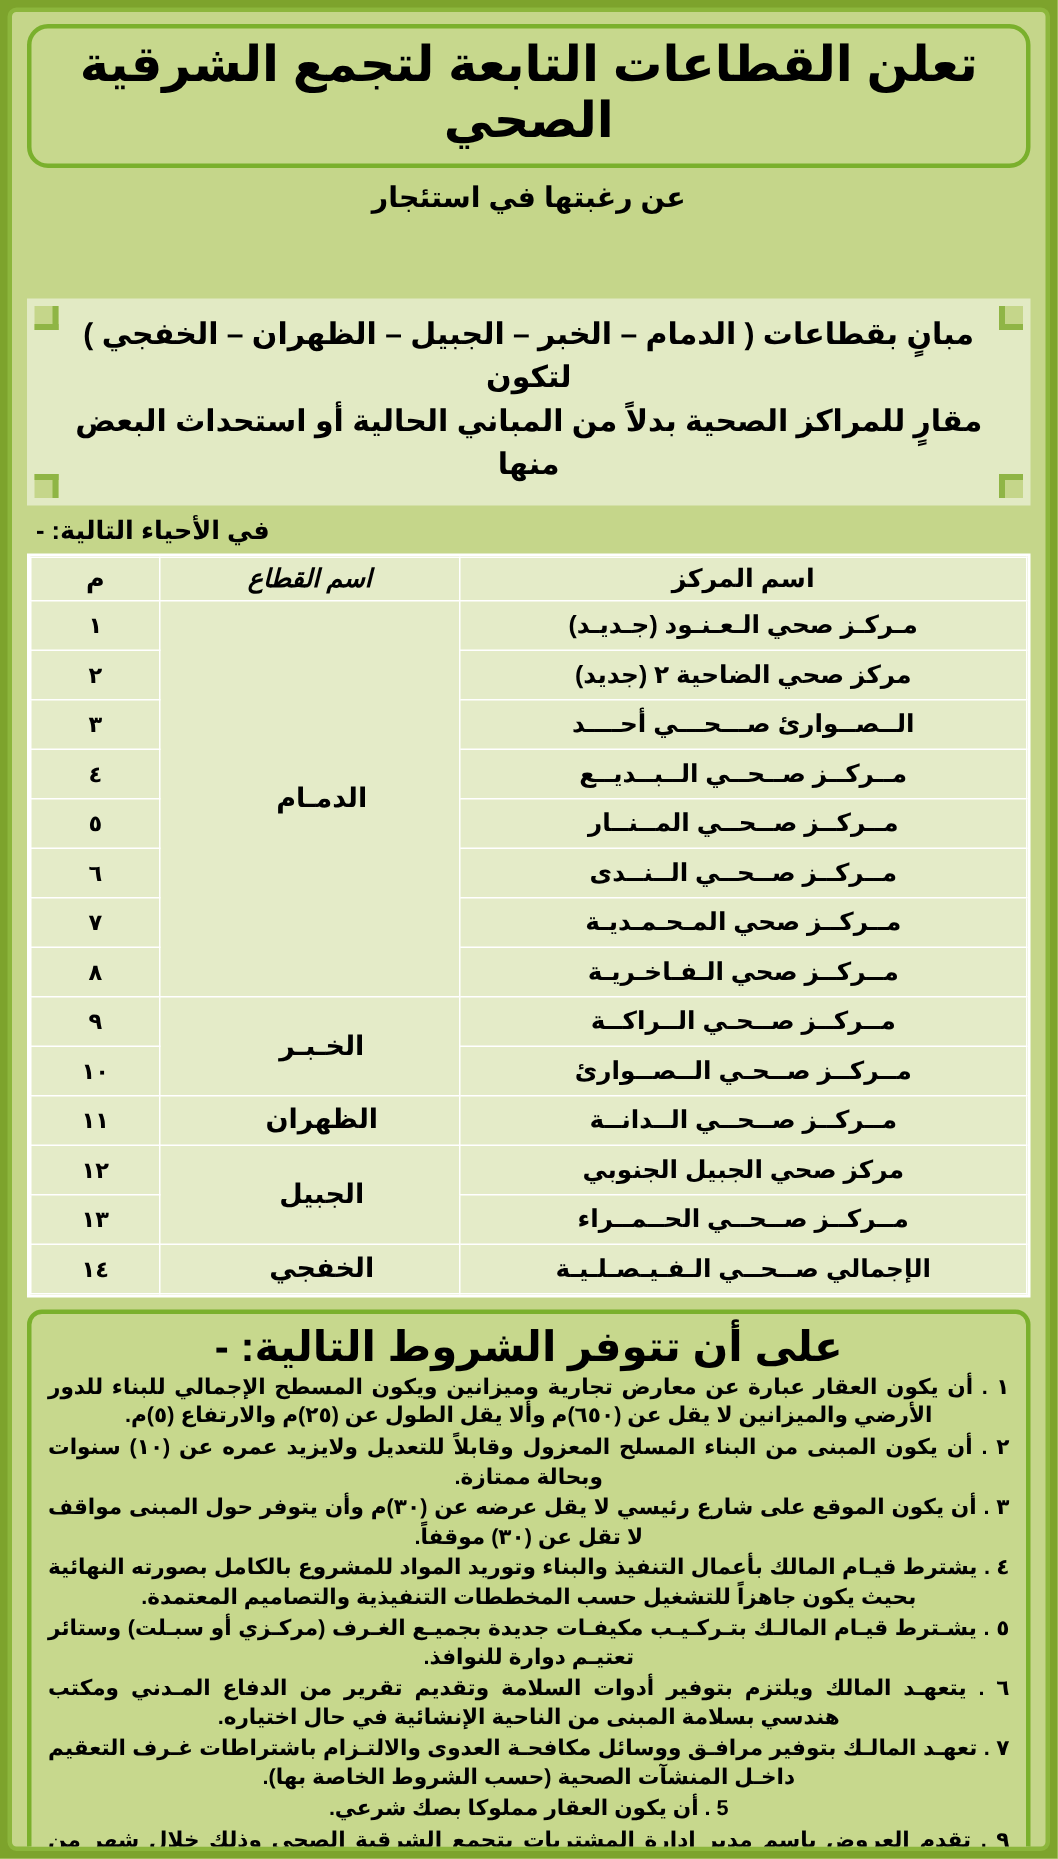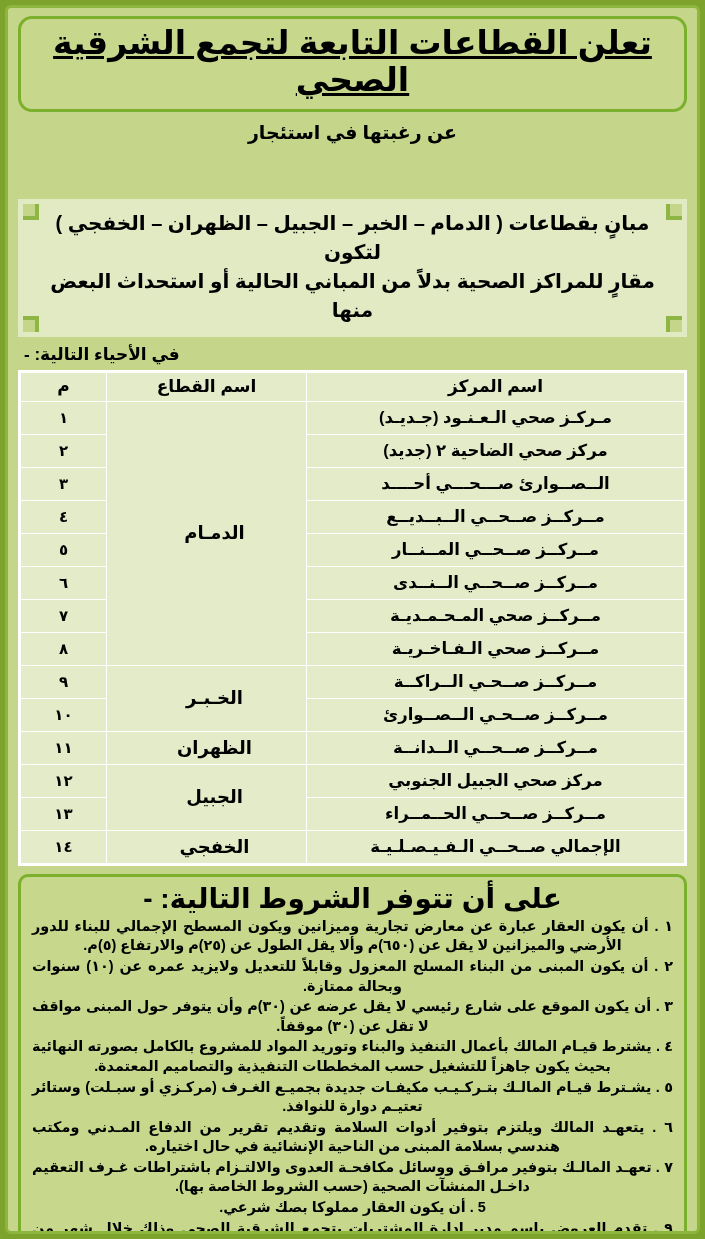--- a/index.html
+++ b/index.html
@@ -28,21 +28,20 @@
     overflow: hidden;
   }
 
   
   .title-box {
     border: 3px solid #7ab02c;
     border-radius: 14px;
     background: #c7d88d;
     padding: 6px 14px 10px 14px;
     text-align: center;
-    text-decoration: underline;
   }
   .title-text {
     font-size: 33px;
     font-weight: bold;
     line-height: 1.12;
     color: #000;
     letter-spacing: -0.5px;
   }
 
   .subtitle {
@@ -124,21 +123,21 @@
     font-weight: bold;
     width: 200px;
     padding-left: 16px;
   }
   td.num {
     font-size: 15px;
     font-weight: bold;
     width: 86px;
   }
   th.col-center { width: auto; }
-  th.col-sector { width: 200px; }
+  th.col-sector { width: 200px; font-style: italic; }
   th.col-num { width: 86px; }
 
   
   .cond-box {
     margin-top: 8px;
     border: 3px solid #7ab02c;
     border-radius: 10px;
     background: #c7d88d;
     padding: 5px 9px 8px 9px;
     flex: 1;

